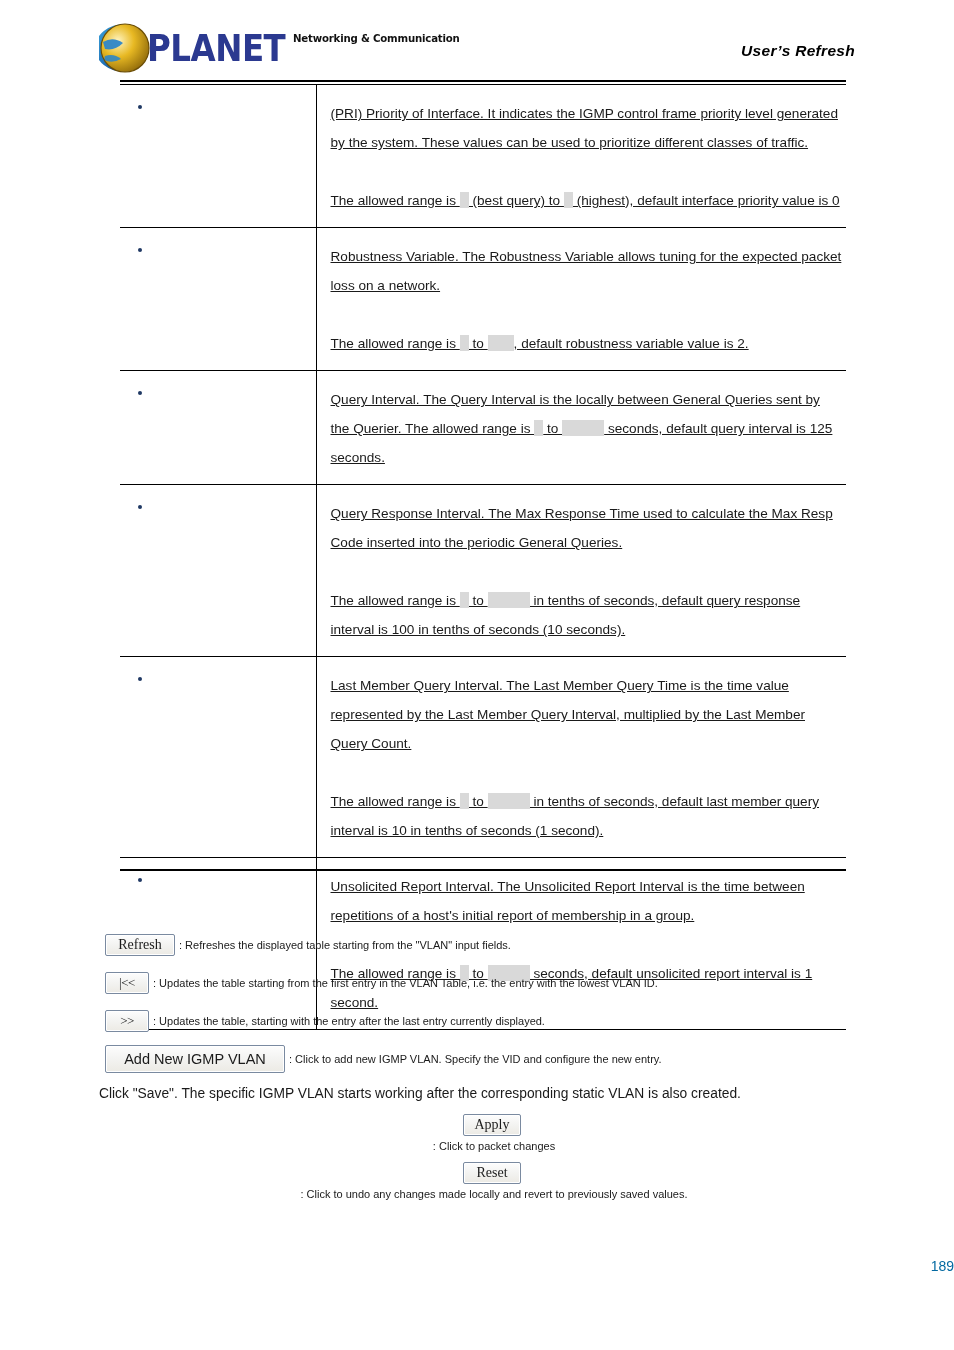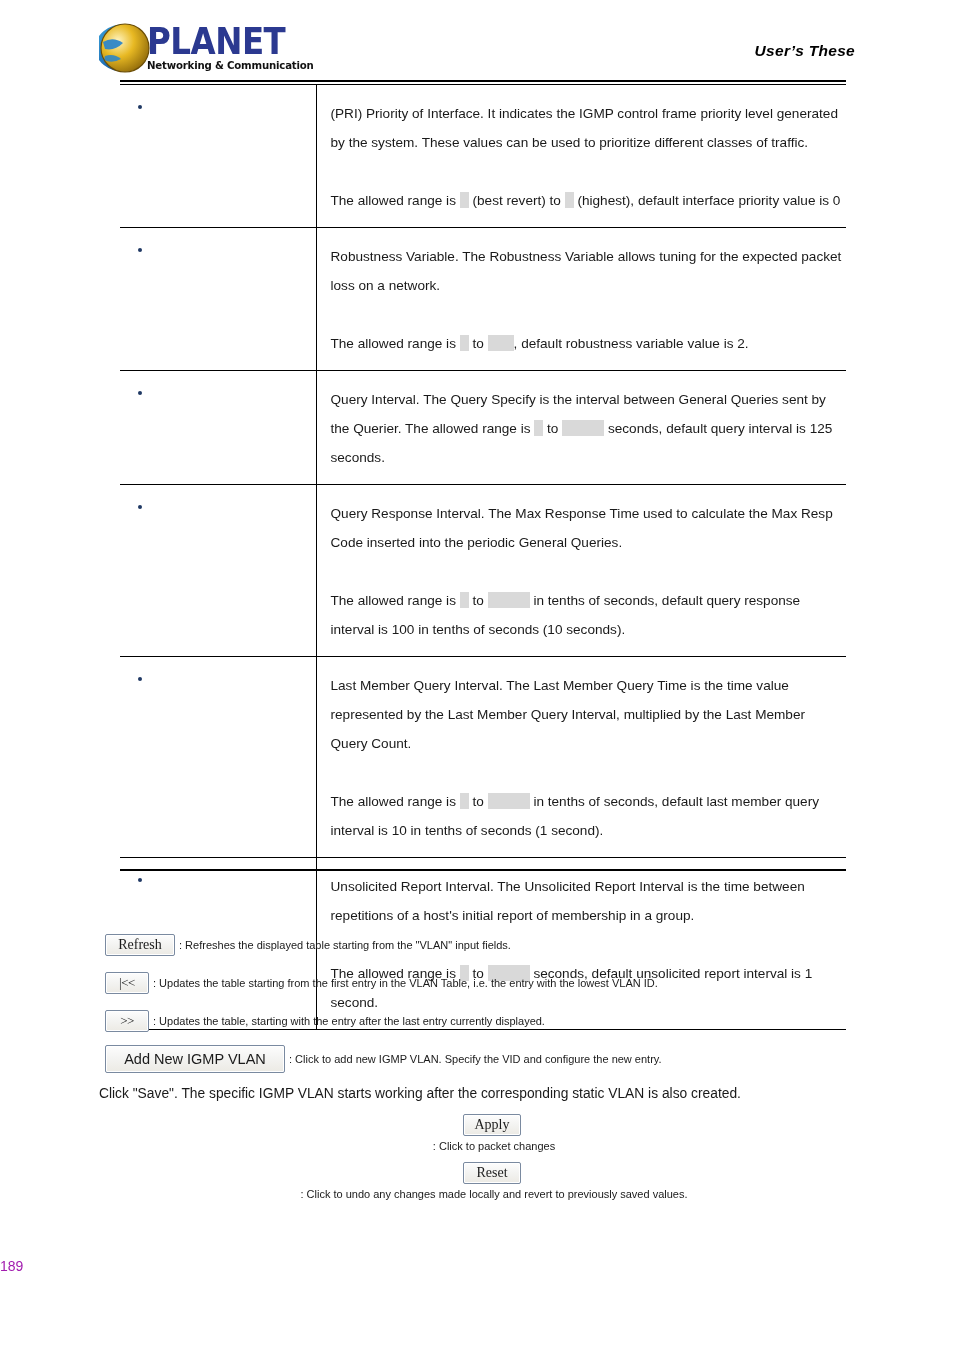--- a/index.html
+++ b/index.html
@@ -40,21 +40,21 @@
     align-items: center;
   }
   .logo-globe {
     width: 52px;
     height: 52px;
     flex: 0 0 auto;
     margin-right: 2px;
   }
   .logo-words {
     display: flex;
-    flex-direction: column;
+    flex-direction: row;
     justify-content: center;
     margin-left: -6px;
   }
   .logo-planet {
     font-family: "DejaVu Sans", sans-serif;
     font-weight: bold;
     font-size: 38px;
     letter-spacing: -0.5px;
     line-height: 34px;
     color: #2B3990;
@@ -143,20 +143,21 @@
     margin-top: 6px;
     vertical-align: top;
   }
   .name-text {
     display: inline-block;
     font-size: 13.6px;
     line-height: 29px;
   }
   .desc-para {
     margin: 0;
+    text-decoration: underline;
   }
   .desc-gap {
     height: 29px;
   }
   .redact {
     display: inline-block;
     background: #d9d9d9;
     vertical-align: middle;
     height: 16px;
     position: relative;
@@ -225,23 +226,23 @@
     margin: 10px 0 10px 0;
     white-space: nowrap;
   }
 
   
   .page-number {
     position: absolute;
     left: 0;
     top: 1258px;
     width: 954px;
-    text-align: left;
+    text-align: right;
     font-size: 14px;
-    color: #a21caf;
+    color: #0369a1;
   }
 </style>
 </head>
 <body>
 
 <div class="page">
 
   <div class="header">
 
     <div class="logo-block">
@@ -263,46 +264,46 @@
         <path d="M4 20 q10 -6 20 1 q-8 8 -18 6 Z" fill="#2E86C8" opacity="0.95"></path>
         <path d="M6 34 q9 -3 16 3 q-9 5 -17 1 Z" fill="#2E86C8" opacity="0.9"></path>
         <ellipse cx="26" cy="26" rx="24" ry="24" fill="none" stroke="#6b4d05" stroke-width="1.2"></ellipse>
       </svg>
       <div class="logo-words">
         <div class="logo-planet">PLANET</div>
         <div class="logo-tagline">Networking &amp; Communication</div>
       </div>
     </div>
 
-    <div class="manual-title">User’s These</div>
+    <div class="manual-title">User’s Refresh</div>
   </div>
 
   <div class="table-rule-top"></div>
   <table class="param-table">
     <tbody>
         <tr>
           <td class="cell-name"><span class="bullet"></span><span class="name-text"></span></td>
           <td class="cell-desc">
             <p class="desc-para"><span>(PRI) Priority of Interface. It indicates the IGMP control frame priority level generated by the system. These values can be used to prioritize different classes of traffic.</span></p>
             <div class="desc-gap"></div>
-            <p class="desc-para"><span>The allowed range is </span><span class="redact w1"></span><span> (best revert) to </span><span class="redact w1"></span><span> (highest), default interface priority value is 0</span></p>
+            <p class="desc-para"><span>The allowed range is </span><span class="redact w1"></span><span> (best query) to </span><span class="redact w1"></span><span> (highest), default interface priority value is 0</span></p>
           </td>
         </tr>
         <tr>
           <td class="cell-name"><span class="bullet"></span><span class="name-text"></span></td>
           <td class="cell-desc">
             <p class="desc-para"><span>Robustness Variable. The Robustness Variable allows tuning for the expected packet loss on a network.</span></p>
             <div class="desc-gap"></div>
             <p class="desc-para"><span>The allowed range is </span><span class="redact w1"></span><span> to </span><span class="redact w2"></span><span>, default robustness variable value is 2.</span></p>
           </td>
         </tr>
         <tr>
           <td class="cell-name"><span class="bullet"></span><span class="name-text"></span></td>
           <td class="cell-desc">
-            <p class="desc-para"><span>Query Interval. The Query Specify is the interval between General Queries sent by the Querier. The allowed range is </span><span class="redact w1"></span><span> to </span><span class="redact w3"></span><span> seconds, default query interval is 125 seconds.</span></p>
+            <p class="desc-para"><span>Query Interval. The Query Interval is the locally between General Queries sent by the Querier. The allowed range is </span><span class="redact w1"></span><span> to </span><span class="redact w3"></span><span> seconds, default query interval is 125 seconds.</span></p>
           </td>
         </tr>
         <tr>
           <td class="cell-name"><span class="bullet"></span><span class="name-text"></span></td>
           <td class="cell-desc">
             <p class="desc-para"><span>Query Response Interval. The Max Response Time used to calculate the Max Resp Code inserted into the periodic General Queries.</span></p>
             <div class="desc-gap"></div>
             <p class="desc-para"><span>The allowed range is </span><span class="redact w1"></span><span> to </span><span class="redact w3"></span><span> in tenths of seconds, default query response interval is 100 in tenths of seconds (10 seconds).</span></p>
           </td>
         </tr>

